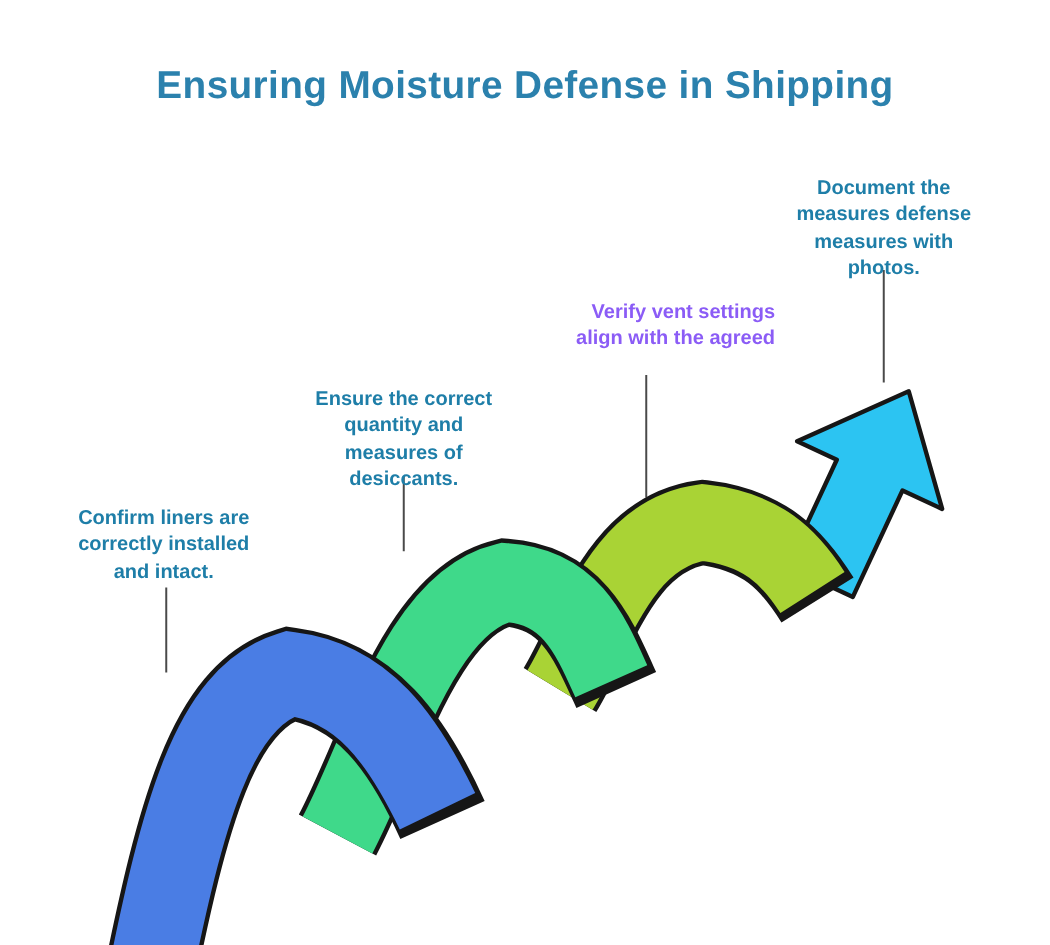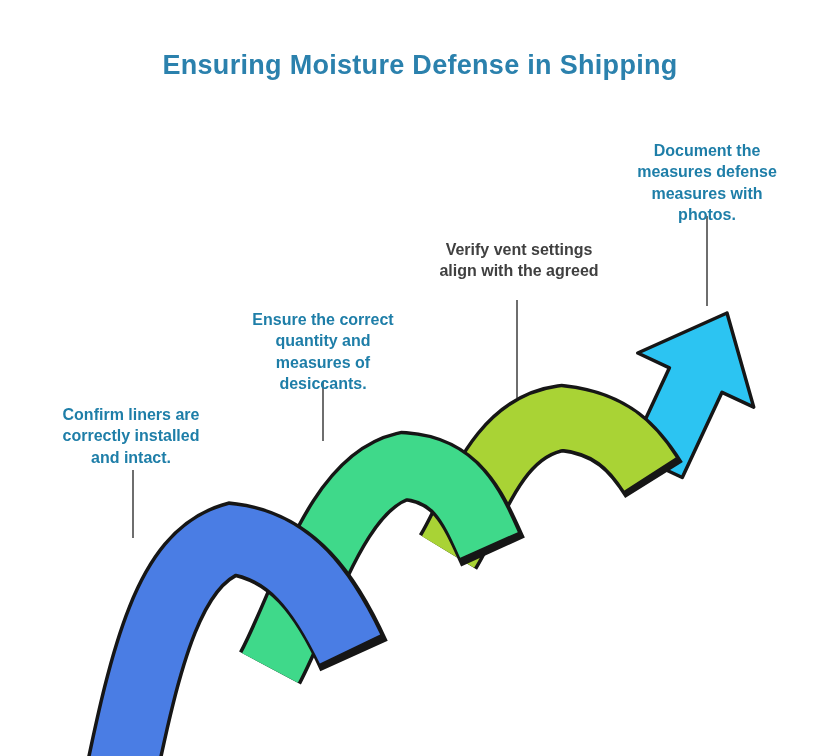--- a/index.html
+++ b/index.html
@@ -15,21 +15,21 @@
     background: #ffffff;
     overflow: hidden;
   }
   .title {
     position: absolute;
     top: 50px;
     left: 0;
     width: 100%;
     margin: 0;
     text-align: center;
-    font-size: 27px;
+    font-size: 31px;
     font-weight: bold;
     letter-spacing: 0.3px;
   }
   .wave-svg {
     position: absolute;
     top: 0;
     left: 0;
     width: 840px;
     height: 756px;
   }
@@ -74,21 +74,21 @@
     <span>and intact.</span>
   </div>
 
   <div class="step-label" style="left: 222px; top: 309px; width: 202px; color: rgb(30, 126, 168);">
     <span>Ensure the correct</span>
     <span>quantity and</span>
     <span>measures of</span>
     <span>desiccants.</span>
   </div>
 
-  <div class="step-label" style="left: 418px; top: 239px; width: 202px; color: #404040;">
+  <div class="step-label" style="left: 418px; top: 239px; width: 202px; color: #8b5cf6; text-align: right;">
     <span>Verify vent settings</span>
     <span>align with the agreed</span>
   </div>
 
   <div class="step-label" style="left: 607px; top: 140px; width: 200px; color: rgb(30, 126, 168);">
     <span>Document the</span>
     <span>measures defense</span>
     <span>measures with</span>
     <span>photos.</span>
   </div>

